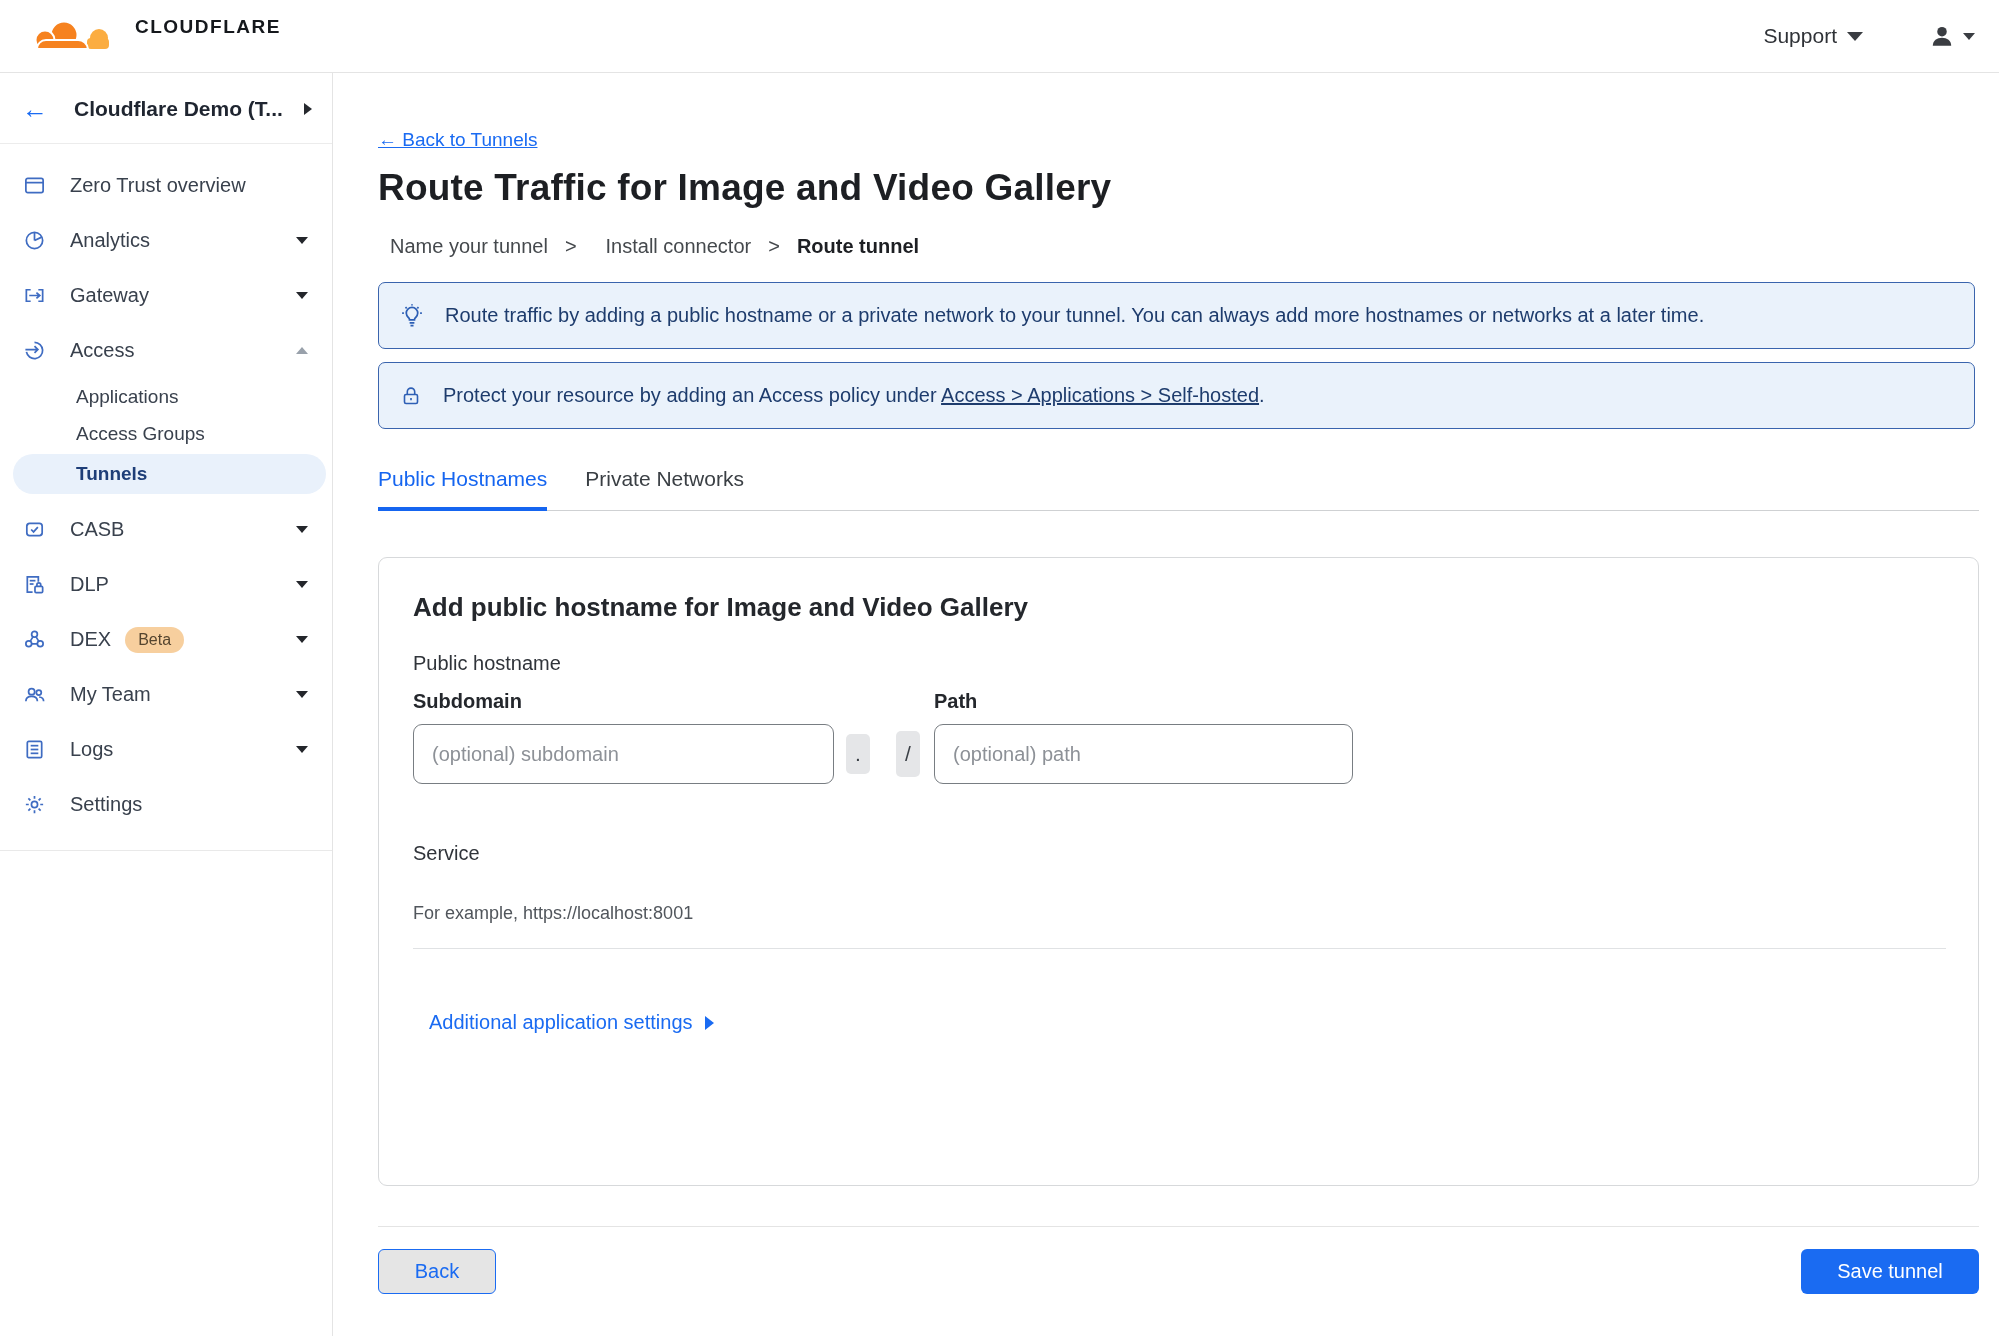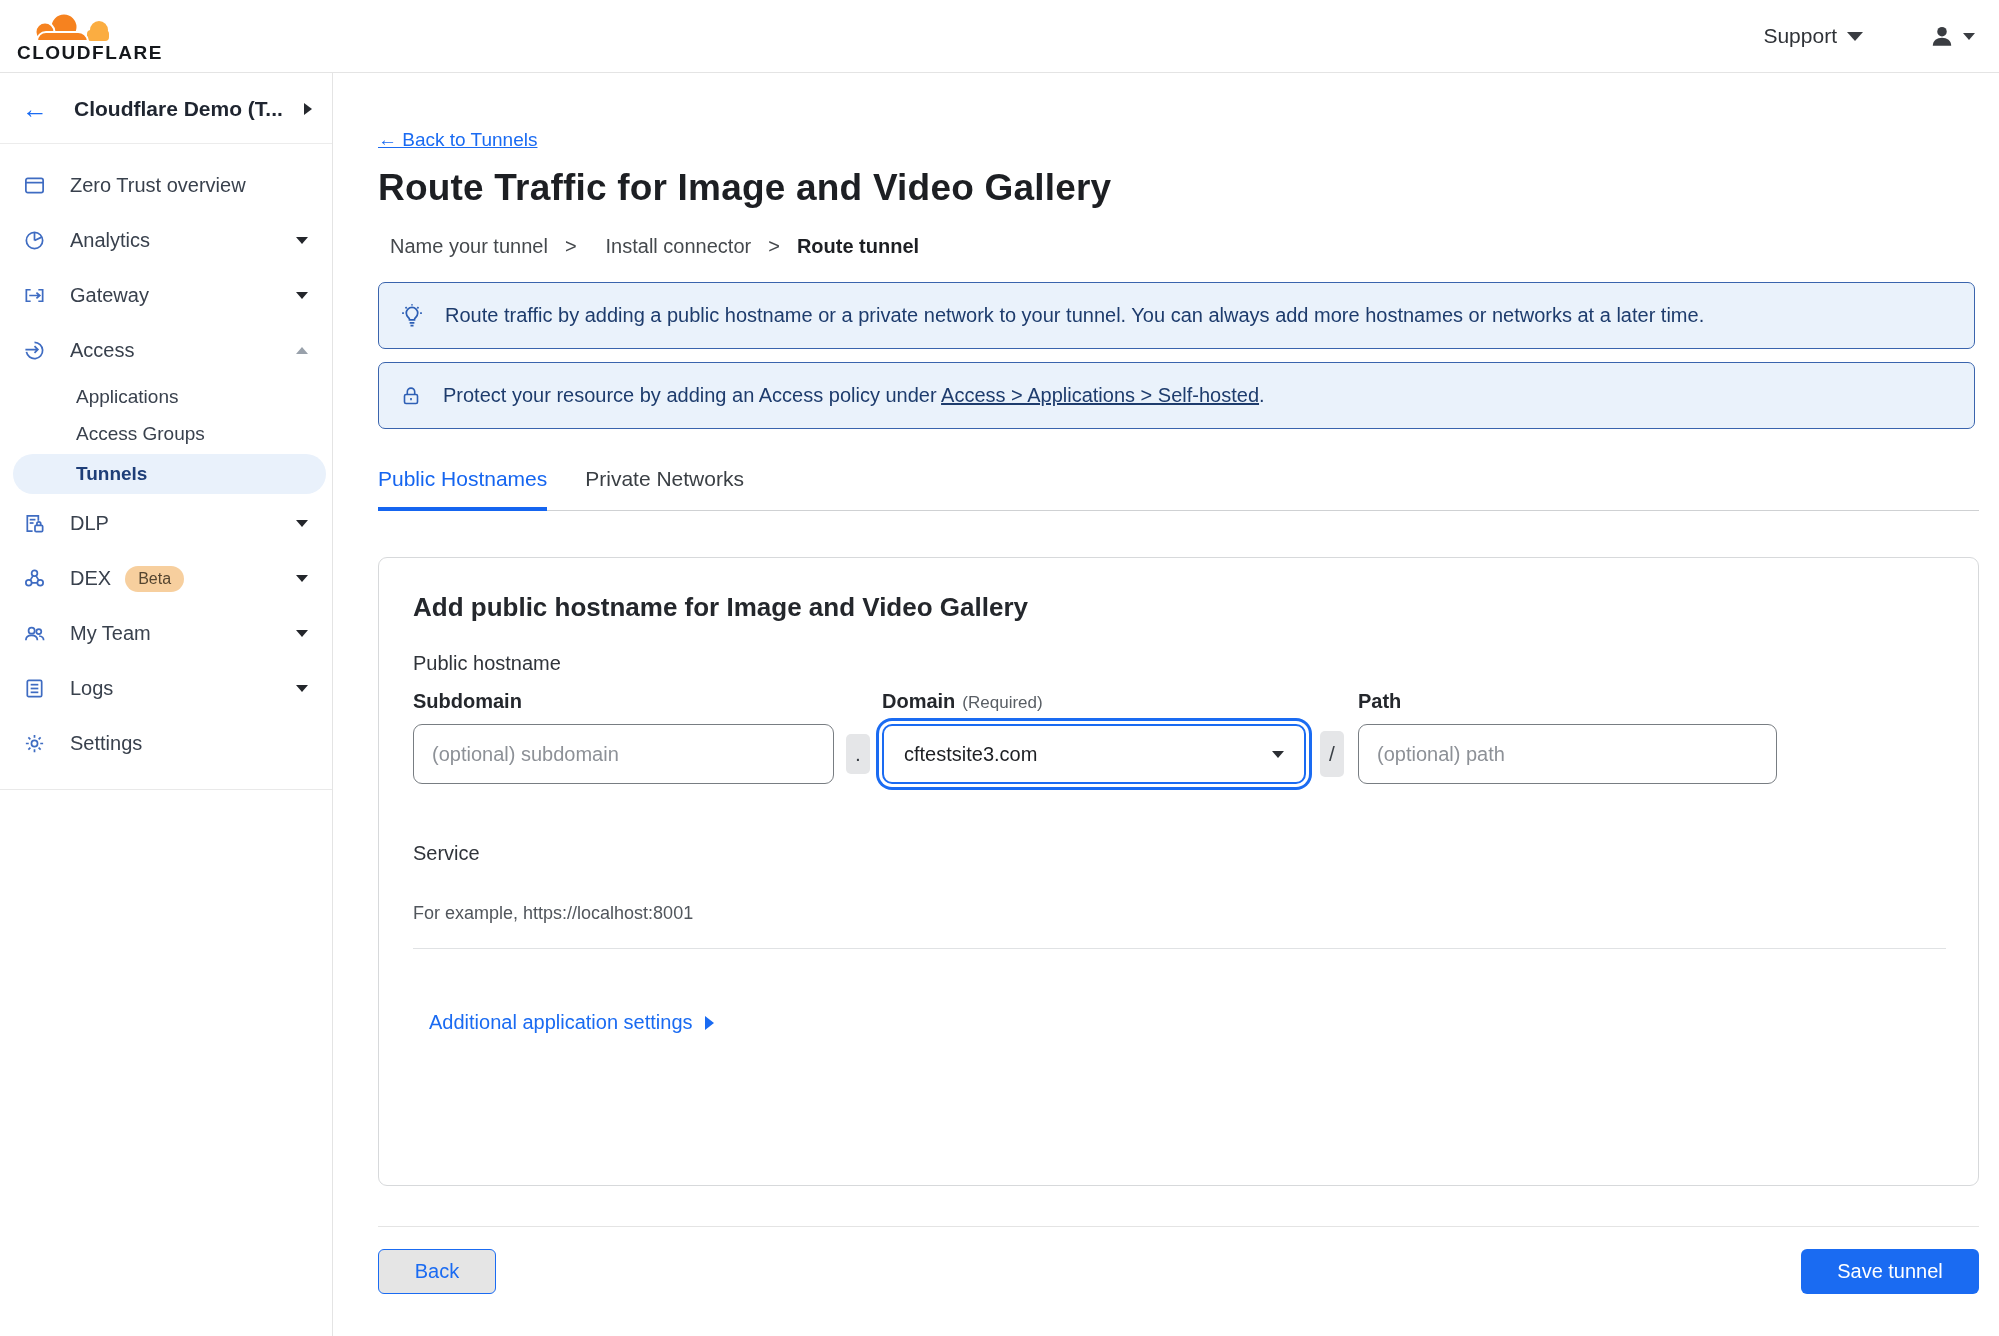--- a/index.html
+++ b/index.html
@@ -1,20 +1,20 @@
 <!DOCTYPE html>
 <html><head>
 <meta charset="utf-8">
 <style>
   * { margin:0; padding:0; box-sizing:border-box; }
   html,body { width:1999px; height:1336px; background:#fff; font-family:"Liberation Sans", sans-serif; color:#1d1f23; overflow:hidden; }
 
   
   .topbar { position:absolute; top:0; left:0; width:1999px; height:73px; background:#fff; border-bottom:1px solid #e4e4e4; display:flex; align-items:center; padding:0 24px 0 17px; }
-  .logo { display:flex; flex-direction:column; align-items:flex-start; line-height:1; cursor:pointer; }
+  .logo { display:flex; flex-direction:row; align-items:flex-start; line-height:1; cursor:pointer; }
   .logo-text { font-weight:700; font-size:19px; letter-spacing:1.5px; color:#15181c; margin-top:-2px; }
   .topbar-right { margin-left:auto; display:flex; align-items:center; gap:66px; }
   .support { display:flex; align-items:center; gap:10px; font-size:21px; color:#2f3237; cursor:pointer; }
   .account-menu { display:flex; align-items:center; gap:8px; cursor:pointer; }
 
   .tri-down { width:0; height:0; border-left:8px solid transparent; border-right:8px solid transparent; border-top:9px solid #3a3d42; }
   .tri-down.small { border-left-width:6px; border-right-width:6px; border-top-width:7px; }
   .tri-up.small { width:0; height:0; border-left:6px solid transparent; border-right:6px solid transparent; border-bottom:7px solid #99a1ab; }
   .tri-right { width:0; height:0; border-top:6px solid transparent; border-bottom:6px solid transparent; border-left:8px solid #26292e; }
   .tri-right.blue { border-left-color:#1a6bf2; border-top-width:7px; border-bottom-width:7px; border-left-width:9px; }
@@ -165,20 +165,30 @@
     <div class="sb-sub">
       <span>Applications</span>
     </div>
     <div class="sb-sub">
       <span>Access Groups</span>
     </div>
     <div class="sb-sub selected">
       <span>Tunnels</span>
     </div>
 
+    <div class="sb-item" style="margin-top:8px">
+      <span class="ico">
+        <svg width="23" height="23" viewBox="0 0 24 24" fill="none" stroke="#3f6cc2" stroke-width="1.8">
+          <path d="M7 5.5 h10 a3 3 0 0 1 3 3 v7 a3 3 0 0 1 -3 3 h-10 a3 3 0 0 1 -3-3 v-7 a3 3 0 0 1 3-3 z M4 8 l2-2.5 M20 16 l-2 2.5"></path>
+          <path d="M8.5 12 l2.5 2.5 4.5-5"></path>
+        </svg>
+      </span>
+      <span class="lbl">CASB</span>
+      <span class="tri-down small" style="border-top-color:#23262b"></span>
+    </div>
 
     <div class="sb-item">
       <span class="ico">
         <svg width="23" height="23" viewBox="0 0 24 24" fill="none" stroke="#3f6cc2" stroke-width="1.8">
           <path d="M16 9 V4 H4.5 v16 H10"></path>
             <line x1="7" y1="8" x2="13" y2="8"></line>
             <line x1="7" y1="11.5" x2="11" y2="11.5"></line>
           <rect x="12.5" y="14" width="8" height="6.5" rx="1.2"></rect>
             <path d="M14.5 14 v-1.8 a2 2 0 0 1 4 0 V14"></path>
         </svg>
@@ -285,29 +295,20 @@
   <section class="card">
     <h2 class="card-heading">Add public hostname for Image and Video Gallery</h2>
     <div class="section-label">Public hostname</div>
 
     <div class="field-row">
       <div class="field-col" style="width:421px">
         <div class="f-label">Subdomain</div>
         <input class="text-input" type="text" placeholder="(optional) subdomain" style="">
       </div>
       <div class="sep-box sep-dot">.</div>
-      <div class="field-col" style="width:424px">
-        <div class="f-label">
-          <span>Domain</span><span class="f-required">(Required)</span>
-        </div>
-        <div class="select focused">
-          <span>cftestsite3.com</span>
-          <span class="tri-down small" style="border-top-color:#2b2e33"></span>
-        </div>
-      </div>
       <div class="sep-box sep-slash">/</div>
       <div class="field-col" style="width:419px">
         <div class="f-label">Path</div>
         <input class="text-input" type="text" placeholder="(optional) path" style="">
       </div>
     </div>
 
     <div class="section-label" style="margin-top:58px">Service</div>
 
 

